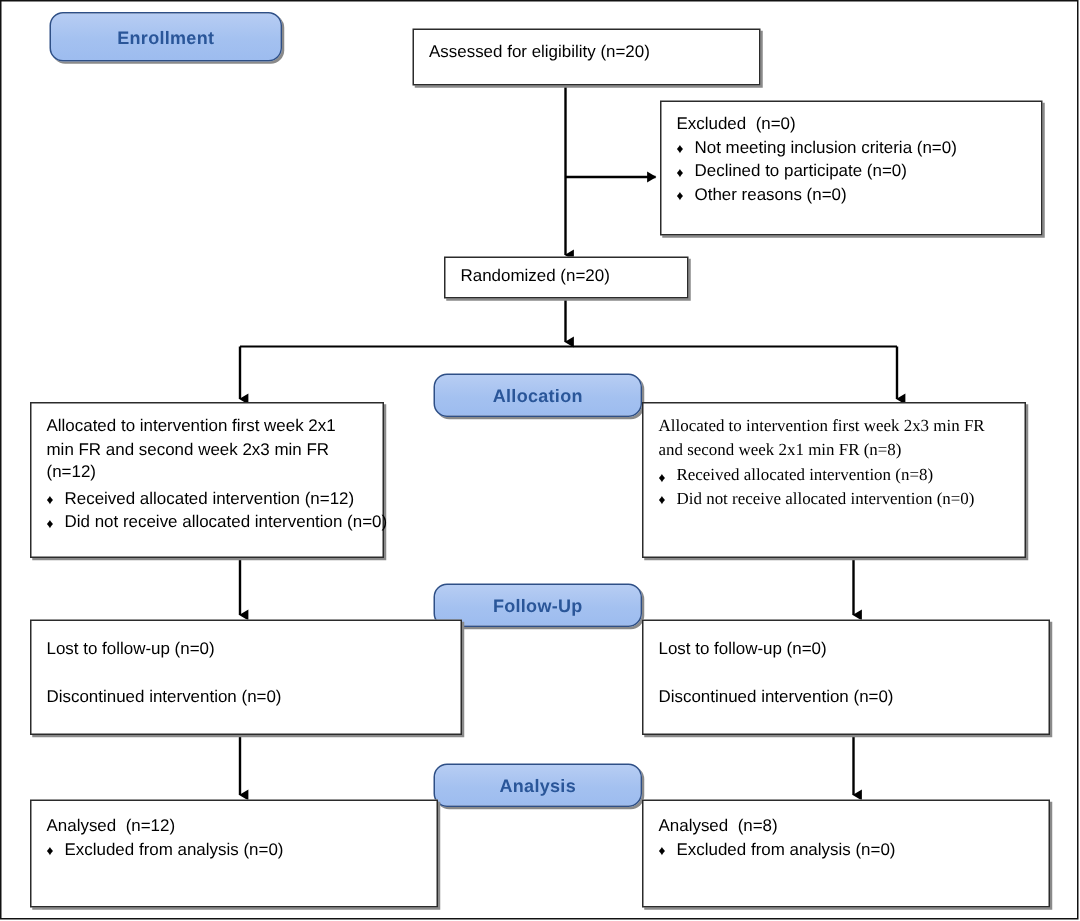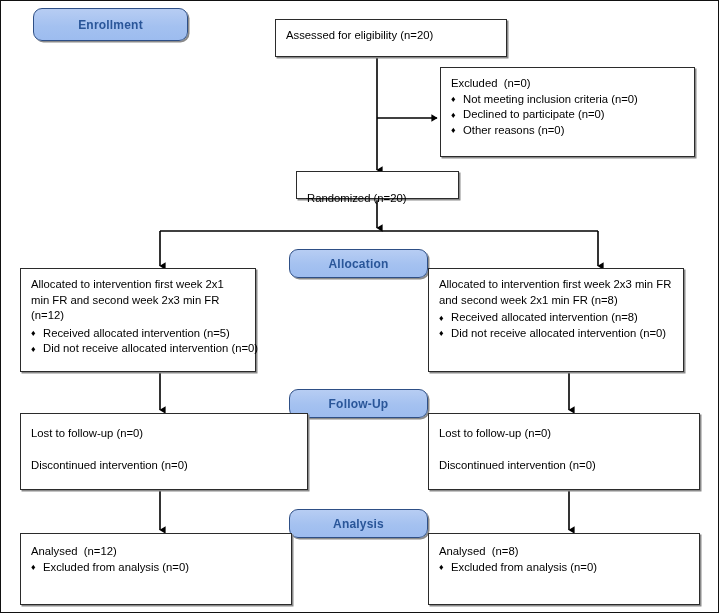--- a/index.html
+++ b/index.html
@@ -141,33 +141,33 @@
 
   <div class="box" style="left:440px; top:67px; width:255px; height:90px;">
     <div class="line">Excluded  (n=0)</div>
     <ul class="bullets">
       <li><span class="bul">♦</span><span>Not meeting inclusion criteria (n=0)</span></li>
       <li><span class="bul">♦</span><span>Declined to participate (n=0)</span></li>
       <li><span class="bul">♦</span><span>Other reasons (n=0)</span></li>
     </ul>
   </div>
 
-  <div class="box" style="left:296px; top:171px; width:163px; height:28px; padding-top:19px;">
+  <div class="box" style="left:296px; top:171px; width:163px; height:28px; padding-top:5px;">
     <div class="line">Randomized (n=20)</div>
   </div>
 
   <div class="box" style="left:20px; top:268px; width:236px; height:104px;">
     <div class="wrapline">Allocated to intervention first week 2x1 min FR and second week 2x3 min FR (n=12)</div>
     <ul class="bullets" style="margin-top:2px;">
-      <li><span class="bul">♦</span><span>Received allocated intervention (n=5)</span></li>
+      <li><span class="bul">♦</span><span>Received allocated intervention (n=12)</span></li>
       <li><span class="bul">♦</span><span>Did not receive allocated intervention (n=0)</span></li>
     </ul>
   </div>
 
-  <div class="box" style="left:428px; top:268px; width:256px; height:104px;">
+  <div class="box" style="left:428px; top:268px; width:256px; height:104px;font-family:Liberation Serif, serif;">
     <div class="wrapline">Allocated to intervention first week 2x3 min FR and second week 2x1 min FR (n=8)</div>
     <ul class="bullets" style="margin-top:2px;">
       <li><span class="bul">♦</span><span>Received allocated intervention (n=8)</span></li>
       <li><span class="bul">♦</span><span>Did not receive allocated intervention (n=0)</span></li>
     </ul>
   </div>
 
   <div class="box spaced" style="left:20px; top:413px; width:288px; height:77px; padding-top:12px;">
     <div class="line">Lost to follow-up (n=0)</div>
     <div class="line">Discontinued intervention (n=0)</div>

